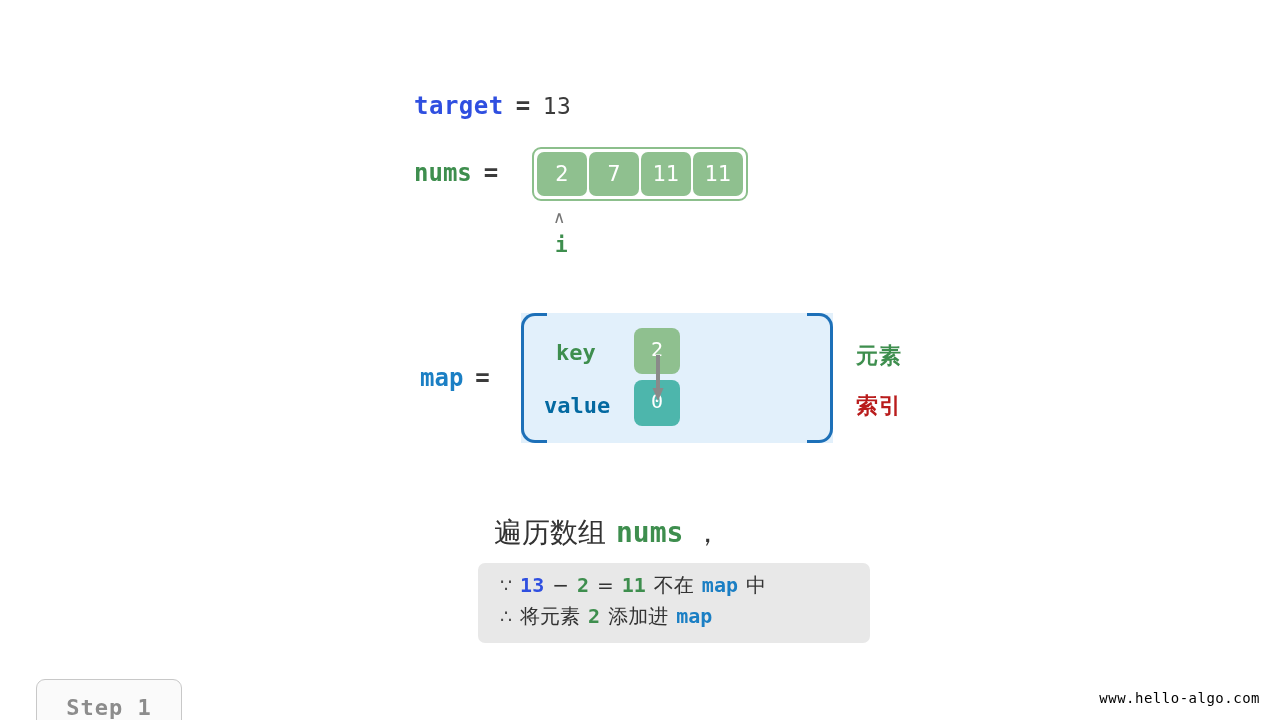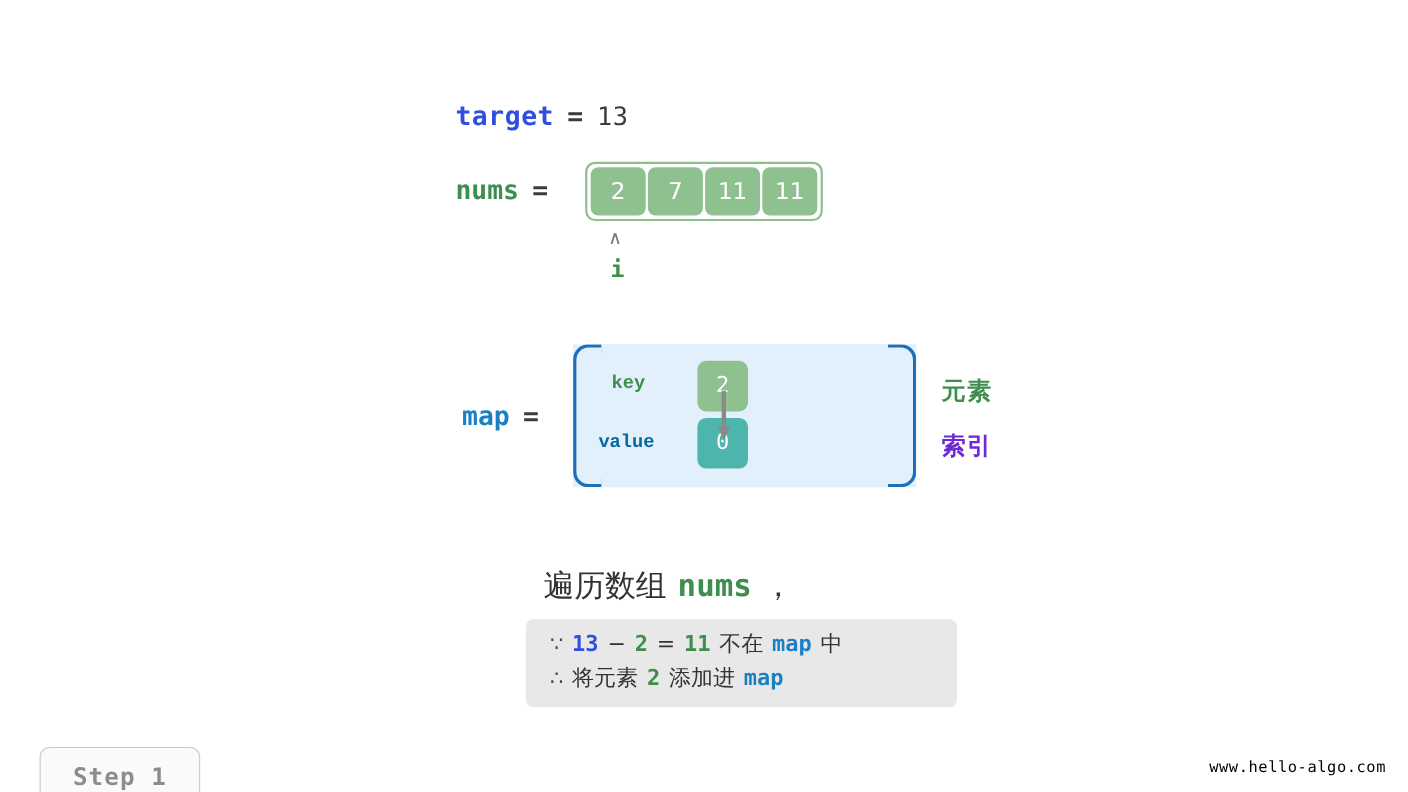--- a/index.html
+++ b/index.html
@@ -144,24 +144,23 @@
     width: 260px;
     height: 4px;
     background: #e2f0fb;
     z-index: 2;
   }
   #map-mask-top { top: 0; }
   #map-mask-bottom { bottom: 0; }
 
   .map-label {
     position: absolute;
-    font-size: 17px;
+    font-size: 22px;
     font-weight: bold;
     z-index: 3;
-    font-family: Liberation Mono, monospace;
   }
   #map-label-key   { left: 556px; top: 340px; color: #3e8e4e; }
   #map-label-value { left: 544px; top: 393px; color: #0369a1; }
 
   .map-cell {
     position: absolute;
     width: 46px;
     height: 46px;
     border-radius: 8px;
     display: flex;
@@ -187,21 +186,21 @@
   }
 
   .side-label {
     position: absolute;
     font-size: 22px;
     font-weight: bold;
     font-family: "DejaVu Sans", sans-serif;
     letter-spacing: 1px;
   }
   #side-label-element { left: 856px; top: 341px; color: #3e8e4e; font-family: Liberation Mono, monospace; }
-  #side-label-index   { left: 856px; top: 391px; color: #6d28d9; }
+  #side-label-index   { left: 856px; top: 391px; color: #b91c1c; }
 
   
   #caption-line {
     left: 494px;
     top: 514px;
     font-size: 28px;
     color: #333333;
     font-family: "DejaVu Sans", sans-serif;
     display: flex;
     align-items: baseline;

